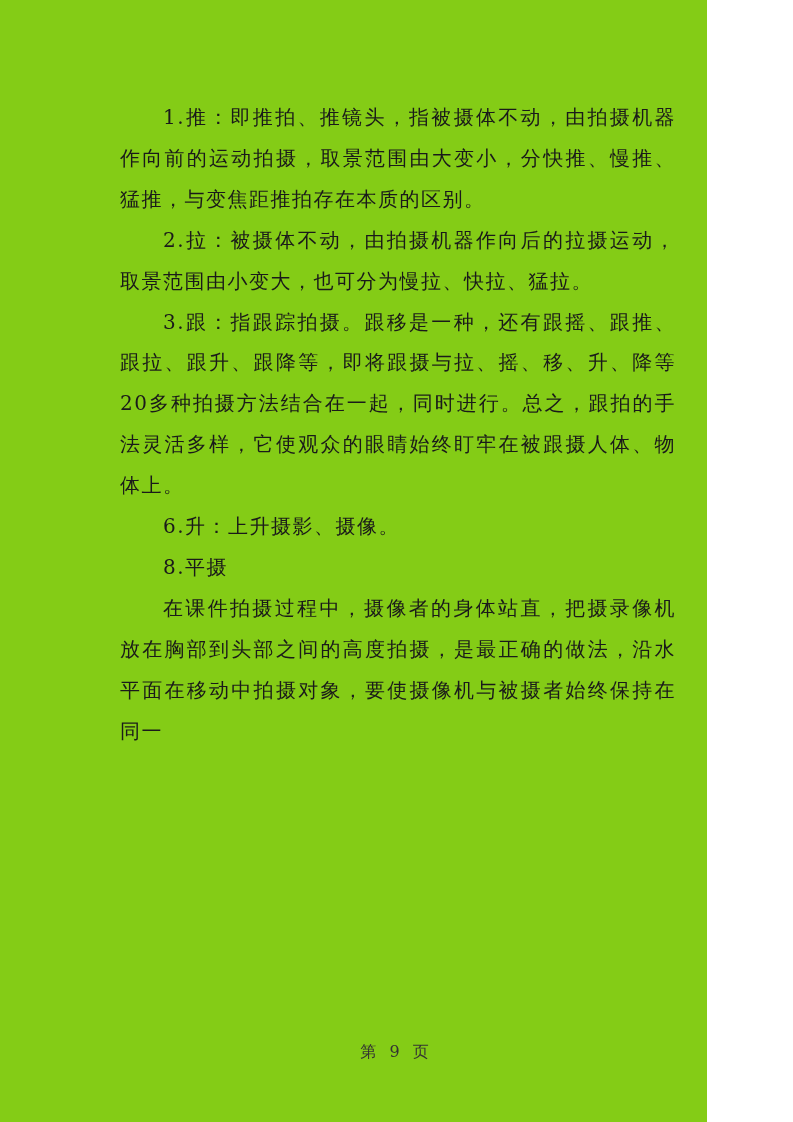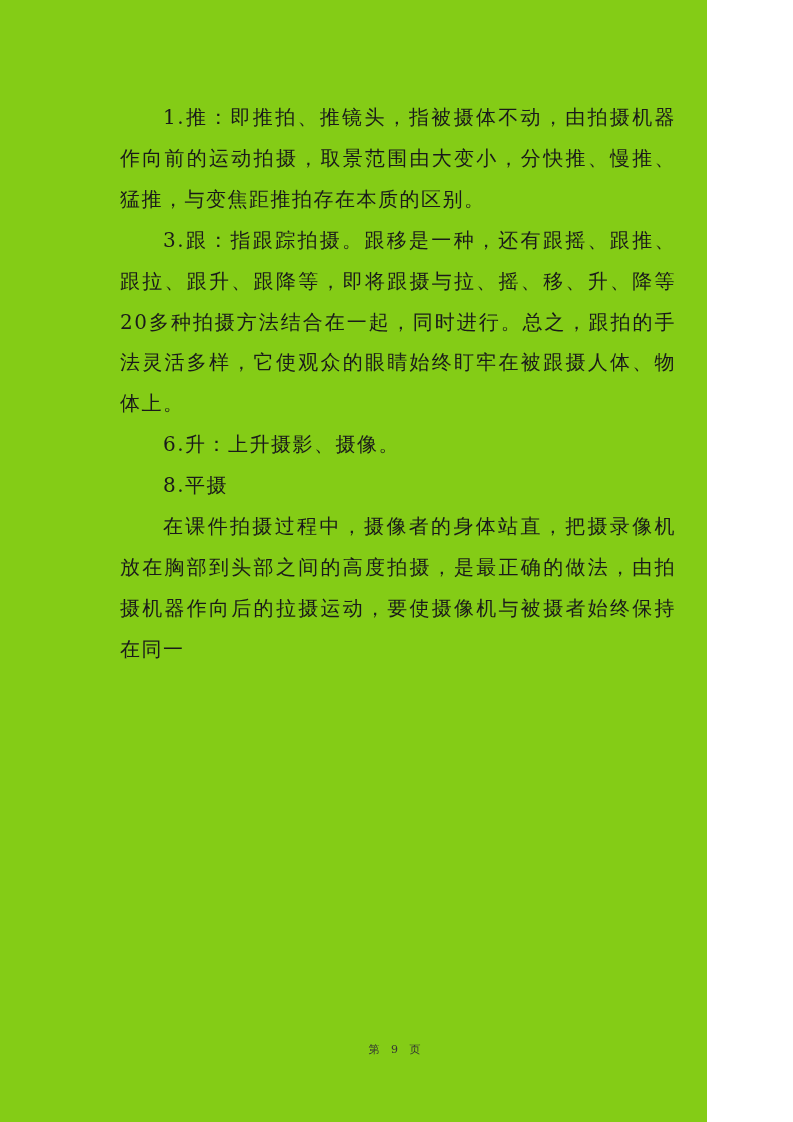--- a/index.html
+++ b/index.html
@@ -14,28 +14,29 @@
     font-size: 20px; line-height: 40.9px; color: #1a1a1a;
     letter-spacing: 1.5px;
     text-align: justify;
   }
   .para { margin: 0; text-indent: 43px; }
   .para.plain { text-indent: 43px; }
   .footer {
     position: absolute; left: 0; width: 793px; top: 1042px;
     text-align: center;
     font-family: "DejaVu Serif", "Liberation Serif", serif;
-    font-size: 11px; color: #333; letter-spacing: 4px;
+    font-size: 16px; color: #333; letter-spacing: 4px;
   }
 </style>
 </head>
 <body>
 
 <div class="page">
   <div class="content">
     <p class="para">1.推：即推拍、推镜头，指被摄体不动，由拍摄机器作向前的运动拍摄，取景范围由大变小，分快推、慢推、猛推，与变焦距推拍存在本质的区别。</p>
+    <p class="para">2.拉：被摄体不动，由拍摄机器作向后的拉摄运动，取景范围由小变大，也可分为慢拉、快拉、猛拉。</p>
     <p class="para">3.跟：指跟踪拍摄。跟移是一种，还有跟摇、跟推、跟拉、跟升、跟降等，即将跟摄与拉、摇、移、升、降等20多种拍摄方法结合在一起，同时进行。总之，跟拍的手法灵活多样，它使观众的眼睛始终盯牢在被跟摄人体、物体上。</p>
     <p class="para">6.升：上升摄影、摄像。</p>
     <p class="para">8.平摄</p>
-    <p class="para plain">在课件拍摄过程中，摄像者的身体站直，把摄录像机放在胸部到头部之间的高度拍摄，是最正确的做法，由拍摄机器作向后的拉摄运动，要使摄像机与被摄者始终保持在同一</p>
+    <p class="para plain">在课件拍摄过程中，摄像者的身体站直，把摄录像机放在胸部到头部之间的高度拍摄，是最正确的做法，沿水平面在移动中拍摄对象，要使摄像机与被摄者始终保持在同一</p>
   </div>
   <div class="footer">第 9 页</div>
 </div>
 
 </body></html>

